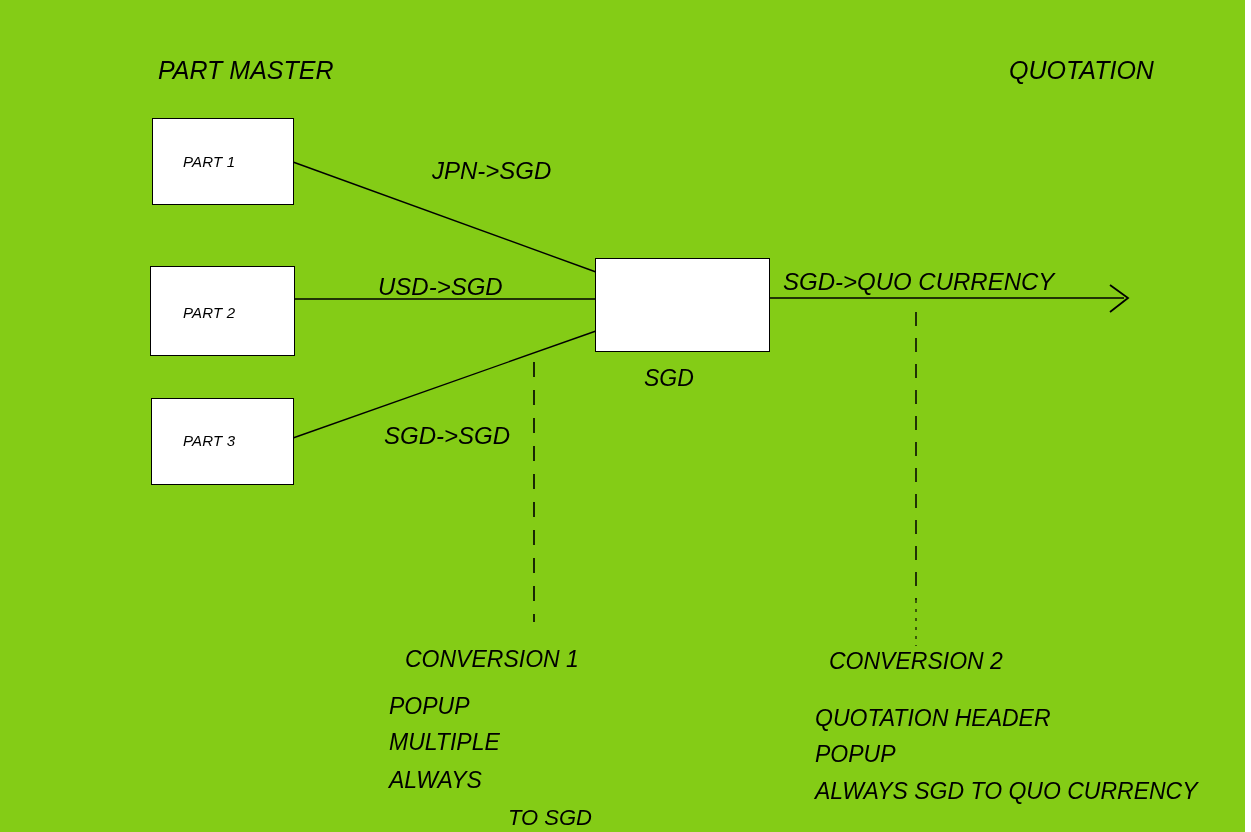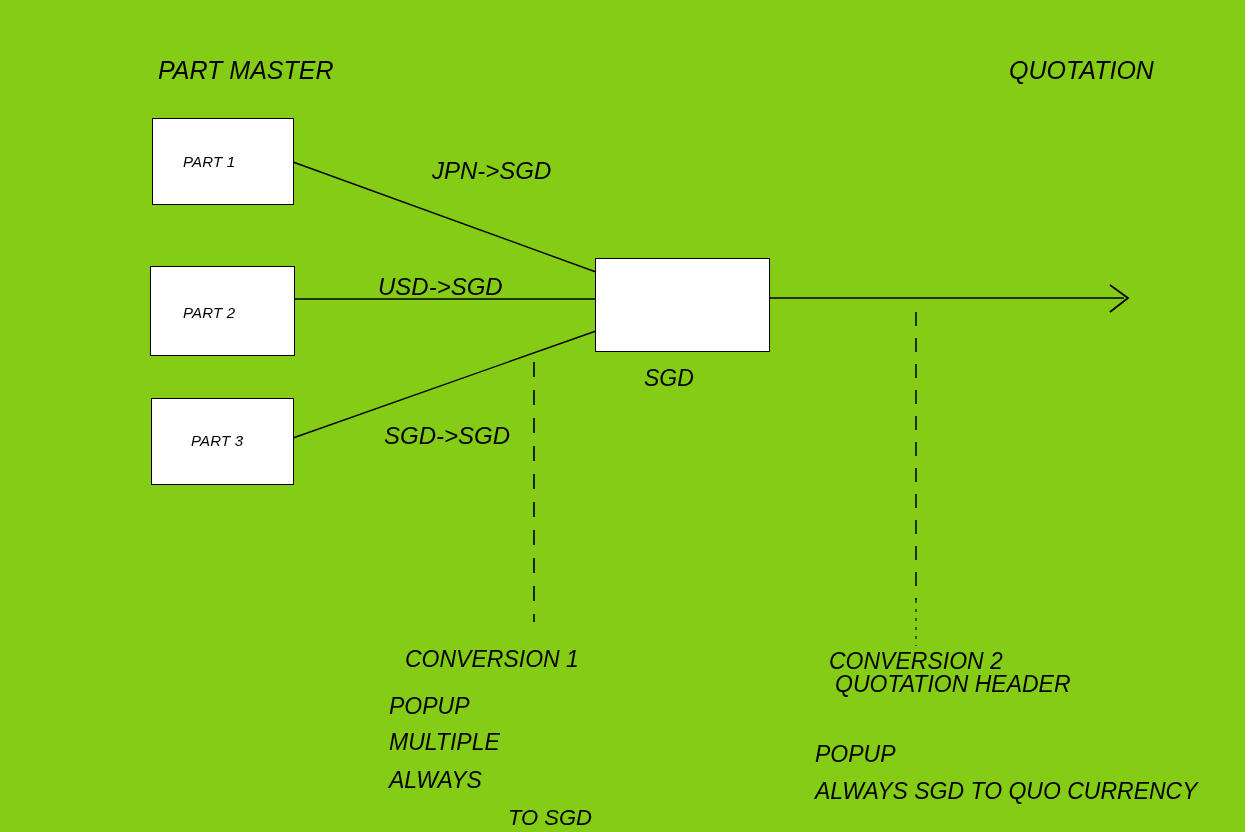--- a/index.html
+++ b/index.html
@@ -104,36 +104,37 @@
 
   <div class="group-title" style="left:1009px; top:58px;">QUOTATION</div>
 
   <div class="node-box" style="left:152px; top:118px; width:142px; height:87px;"></div>
   <div class="node-label" style="left:183px; top:154px;">PART 1</div>
 
   <div class="node-box" style="left:150px; top:266px; width:145px; height:90px;"></div>
   <div class="node-label" style="left:183px; top:305px;">PART 2</div>
 
   <div class="node-box" style="left:151px; top:398px; width:143px; height:87px;"></div>
-  <div class="node-label" style="left:183px; top:433px;margin-left:8px;">PART 3</div>
+  <div class="node-label" style="left:183px; top:433px;">PART 3</div>
 
   <div class="node-box" style="left:595px; top:258px; width:175px; height:94px;"></div>
   <div class="under-label" style="left:644px; top:367px;">SGD</div>
 
   <div class="edge-label" style="left:432px; top:159px;">JPN-&gt;SGD</div>
 
   <div class="edge-label" style="left:378px; top:275px;">USD-&gt;SGD</div>
 
   <div class="edge-label" style="left:384px; top:424px;">SGD-&gt;SGD</div>
 
+  <div class="edge-label" style="left:783px; top:270px;">SGD-&gt;QUO CURRENCY</div>
 
   <div class="conv-title" style="left:405px; top:648px;">CONVERSION 1</div>
   <div class="conv-line" style="left:389px; top:695px;">POPUP</div>
   <div class="conv-line" style="left:389px; top:731px;">MULTIPLE</div>
   <div class="conv-line" style="left:389px; top:769px;">ALWAYS</div>
   <div class="conv-line-small" style="left:508px; top:771px;">TO SGD</div>
 
   <div class="conv-title" style="left:829px; top:650px;">CONVERSION 2</div>
-  <div class="conv-line" style="left:815px; top:673px;margin-left:20px;">QUOTATION HEADER</div>
+  <div class="conv-line" style="left:815px; top:707px;">QUOTATION HEADER</div>
   <div class="conv-line" style="left:815px; top:743px;">POPUP</div>
   <div class="conv-line" style="left:815px; top:780px;">ALWAYS SGD TO QUO CURRENCY</div>
 
 </div>
 
 </body></html>

